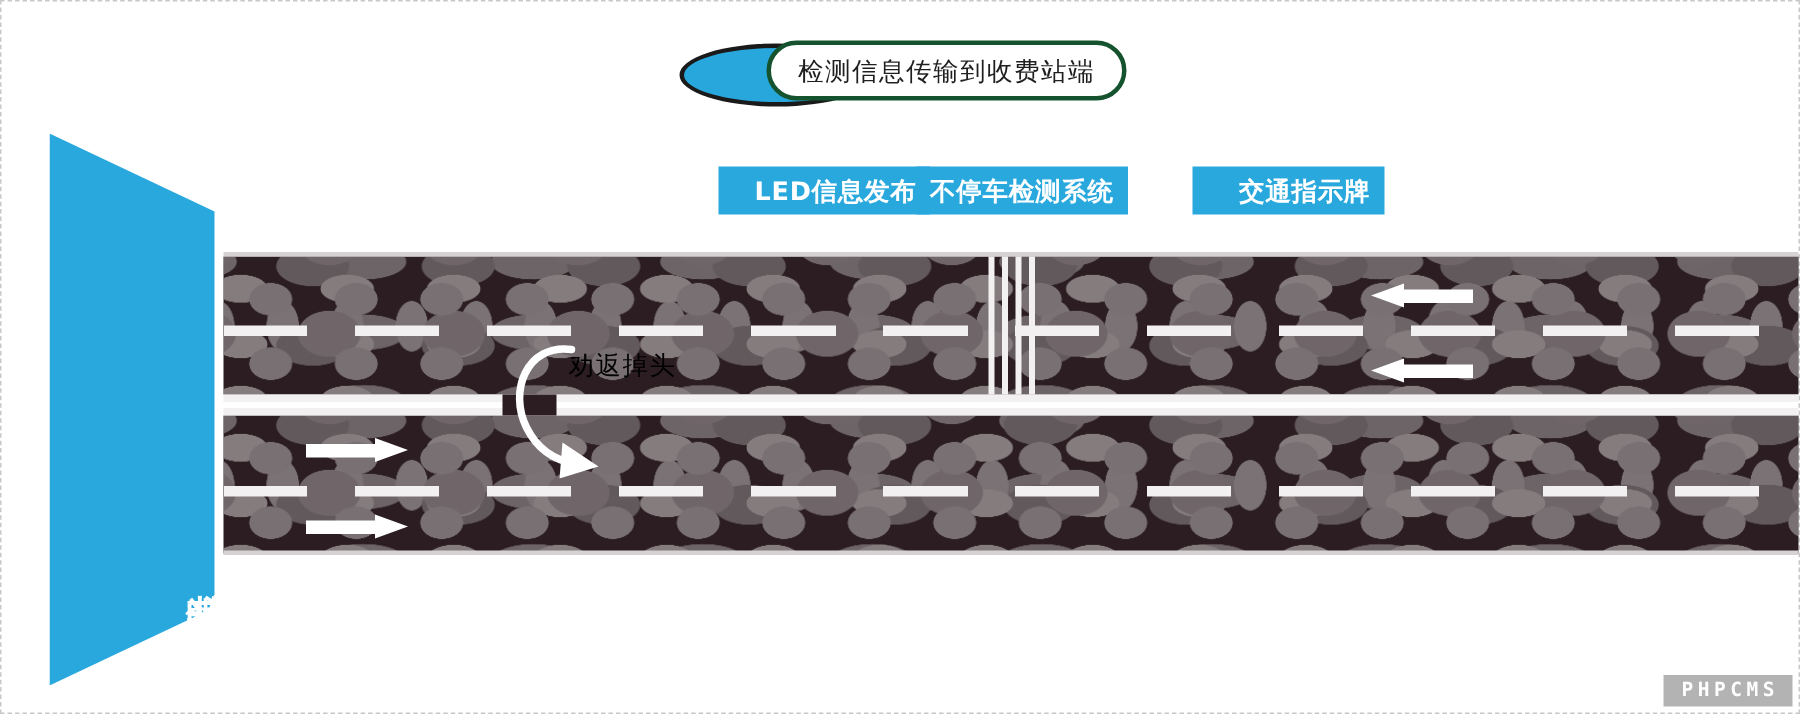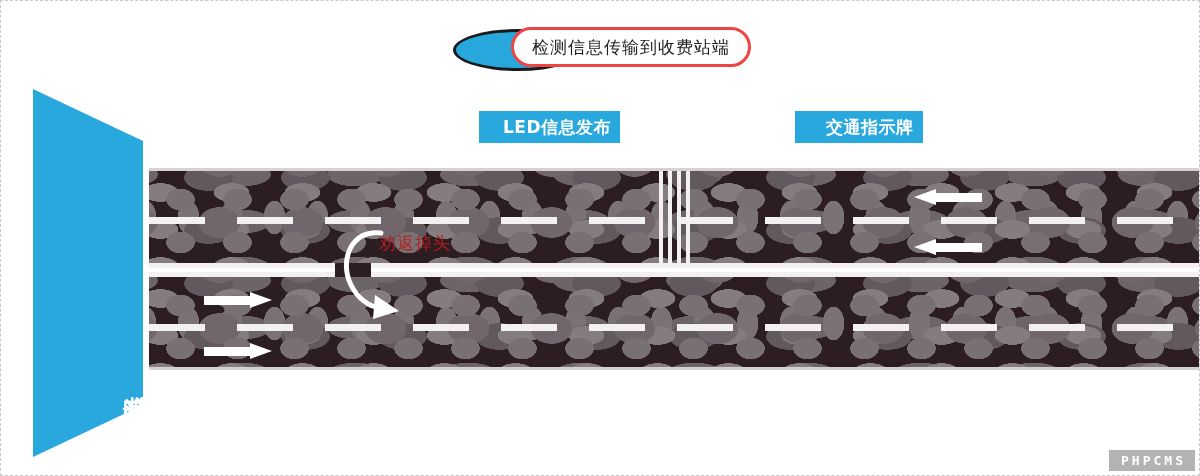--- a/index.html
+++ b/index.html
@@ -200,21 +200,21 @@
     border: 3px solid #1a1a1a;
     border-radius: 50%;
   }
   #callout-box {
     position: absolute;
     left: 58px;
     top: 0;
     width: 240px;
     height: 40px;
     background: #ffffff;
-    border: 3px solid #ef4444;
+    border: 3px solid #14532d;
     border-radius: 21px;
     display: flex;
     align-items: center;
     justify-content: center;
     box-sizing: border-box;
   }
   #callout-text {
     font-size: 17px;
     color: #1f1f1f;
     letter-spacing: 1px;
@@ -240,21 +240,21 @@
   #label-led        { left: 478px; top: 110px; padding-left: 24px; }
   #label-detection  { left: 610px; top: 110px; }
   #label-sign       { left: 794px; top: 110px; padding-left: 31px; }
 
   
   #uturn-text {
     position: absolute;
     left: 378px;
     top: 231px;
     font-size: 17px;
-    color: #b91c1c;
+    color: #000000;
     letter-spacing: 1px;
     white-space: nowrap;
   }
 
   
   #watermark {
     position: absolute;
     right: 4px;
     bottom: 4px;
     background: #b3b3b3;
@@ -332,17 +332,18 @@
   </div>
 
   <div id="callout">
     <div id="callout-oval"></div>
     <div id="callout-box">
       <span id="callout-text">检测信息传输到收费站端</span>
     </div>
   </div>
 
   <div class="blue-label" id="label-led">LED信息发布</div>
+  <div class="blue-label" id="label-detection">不停车检测系统</div>
   <div class="blue-label" id="label-sign">交通指示牌</div>
 
   <div id="watermark">PHPCMS</div>
 
 </div>
 
 </body></html>

